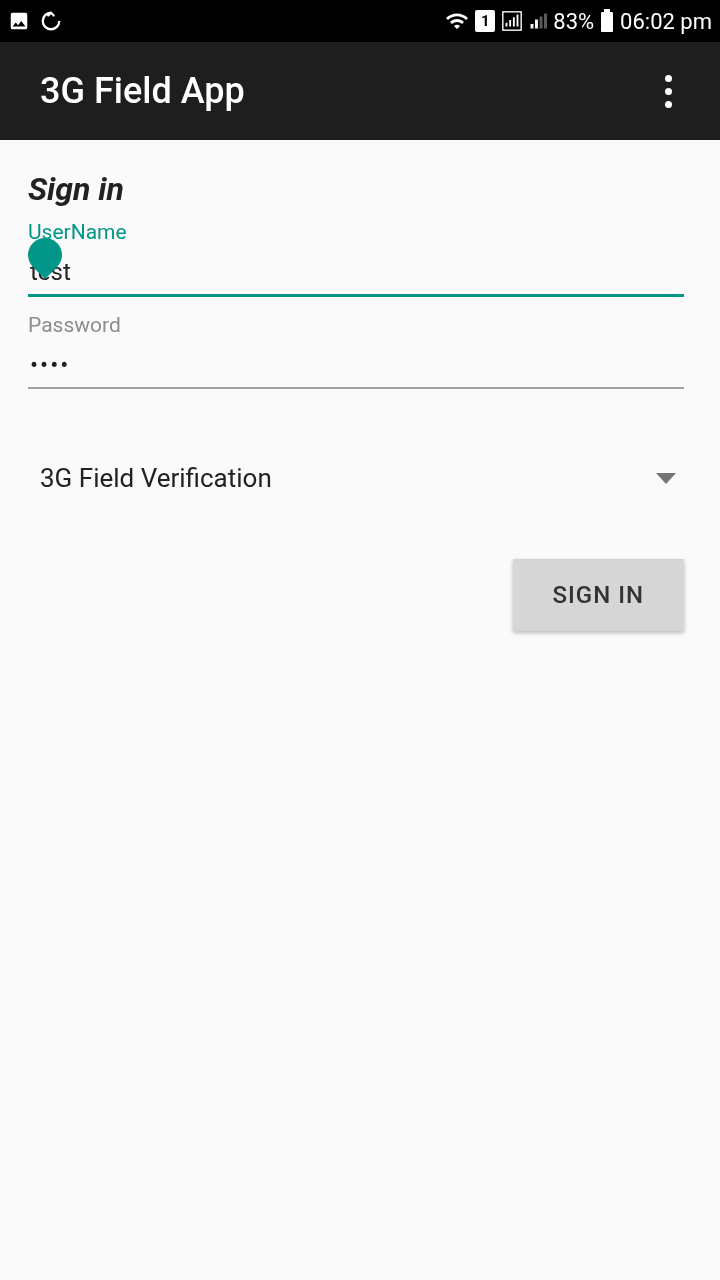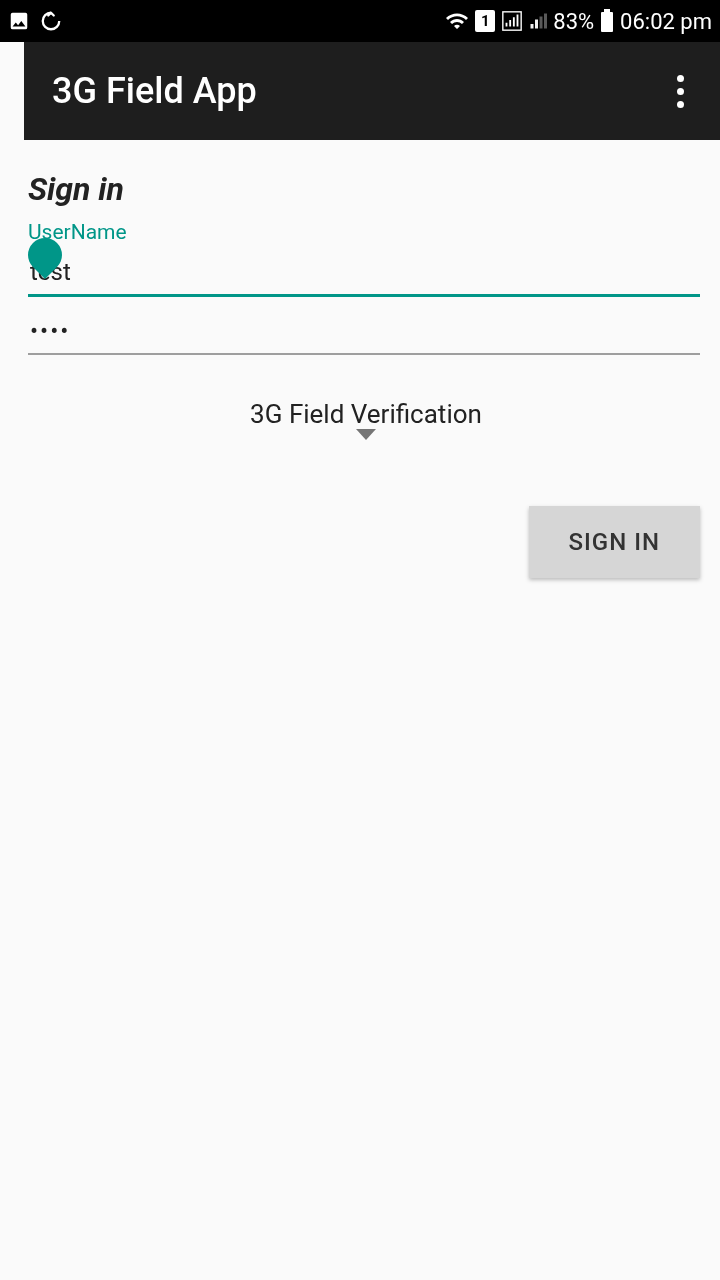--- a/index.html
+++ b/index.html
@@ -34,22 +34,21 @@
       gap: 6px;
       font-size: 22px;
     }
     .app-bar {
       height: 98px;
       background: #1e1e1e;
       color: #fff;
       display: flex;
       align-items: center;
       justify-content: space-between;
-      padding: 0 28px;
-      margin-left: 24px;
+      padding: 0 40px;
     }
     .app-title {
       font-size: 36px;
       font-weight: 500;
     }
     .overflow-icon {
       width: 24px;
       height: 40px;
       display: flex;
       flex-direction: column;
@@ -58,21 +57,21 @@
       gap: 6px;
       cursor: pointer;
     }
     .overflow-icon span {
       width: 7px;
       height: 7px;
       background: #fff;
       border-radius: 50%;
     }
     .content {
-      padding: 30px 20px 0 28px;
+      padding: 30px 36px 0 28px;
       position: relative;
     }
     .sign-in-title {
       font-size: 32px;
       font-weight: 700;
       font-style: italic;
       color: #222;
       margin-bottom: 8px;
     }
     .field {
@@ -108,27 +107,26 @@
       background: #009688;
       border-radius: 50% 50% 50% 0;
       transform: rotate(-45deg);
       top: 98px;
       left: 28px;
     }
     .password-section {
       margin-top: 16px;
     }
     .dropdown {
-      margin-top: 38px;
+      margin-top: 68px;
       display: flex;
       justify-content: space-between;
       align-items: center;
       padding: 6px 8px 6px 12px;
       cursor: pointer;
-      flex-direction: column;
     }
     .dropdown-label {
       font-size: 26px;
       color: #222;
     }
     .dropdown-caret {
       width: 0;
       height: 0;
       border-left: 10px solid transparent;
       border-right: 10px solid transparent;
@@ -216,20 +214,21 @@
   <div class="sign-in-title">Sign in</div>
 
   <div class="field">
     <label class="field-label">UserName</label>
     <input type="text" class="field-input active" value="test" style="">
   </div>
 
   <div class="cursor-handle"></div>
 
   <div class="field password-section">
+    <label class="field-label inactive">Password</label>
     <input type="text" class="field-input" style="letter-spacing: 2px;" value="••••">
   </div>
 
   <div class="dropdown">
     <span class="dropdown-label">3G Field Verification</span>
     <span class="dropdown-caret"></span>
   </div>
 
   <div class="button-row">
     <button class="signin-button">SIGN IN</button>

